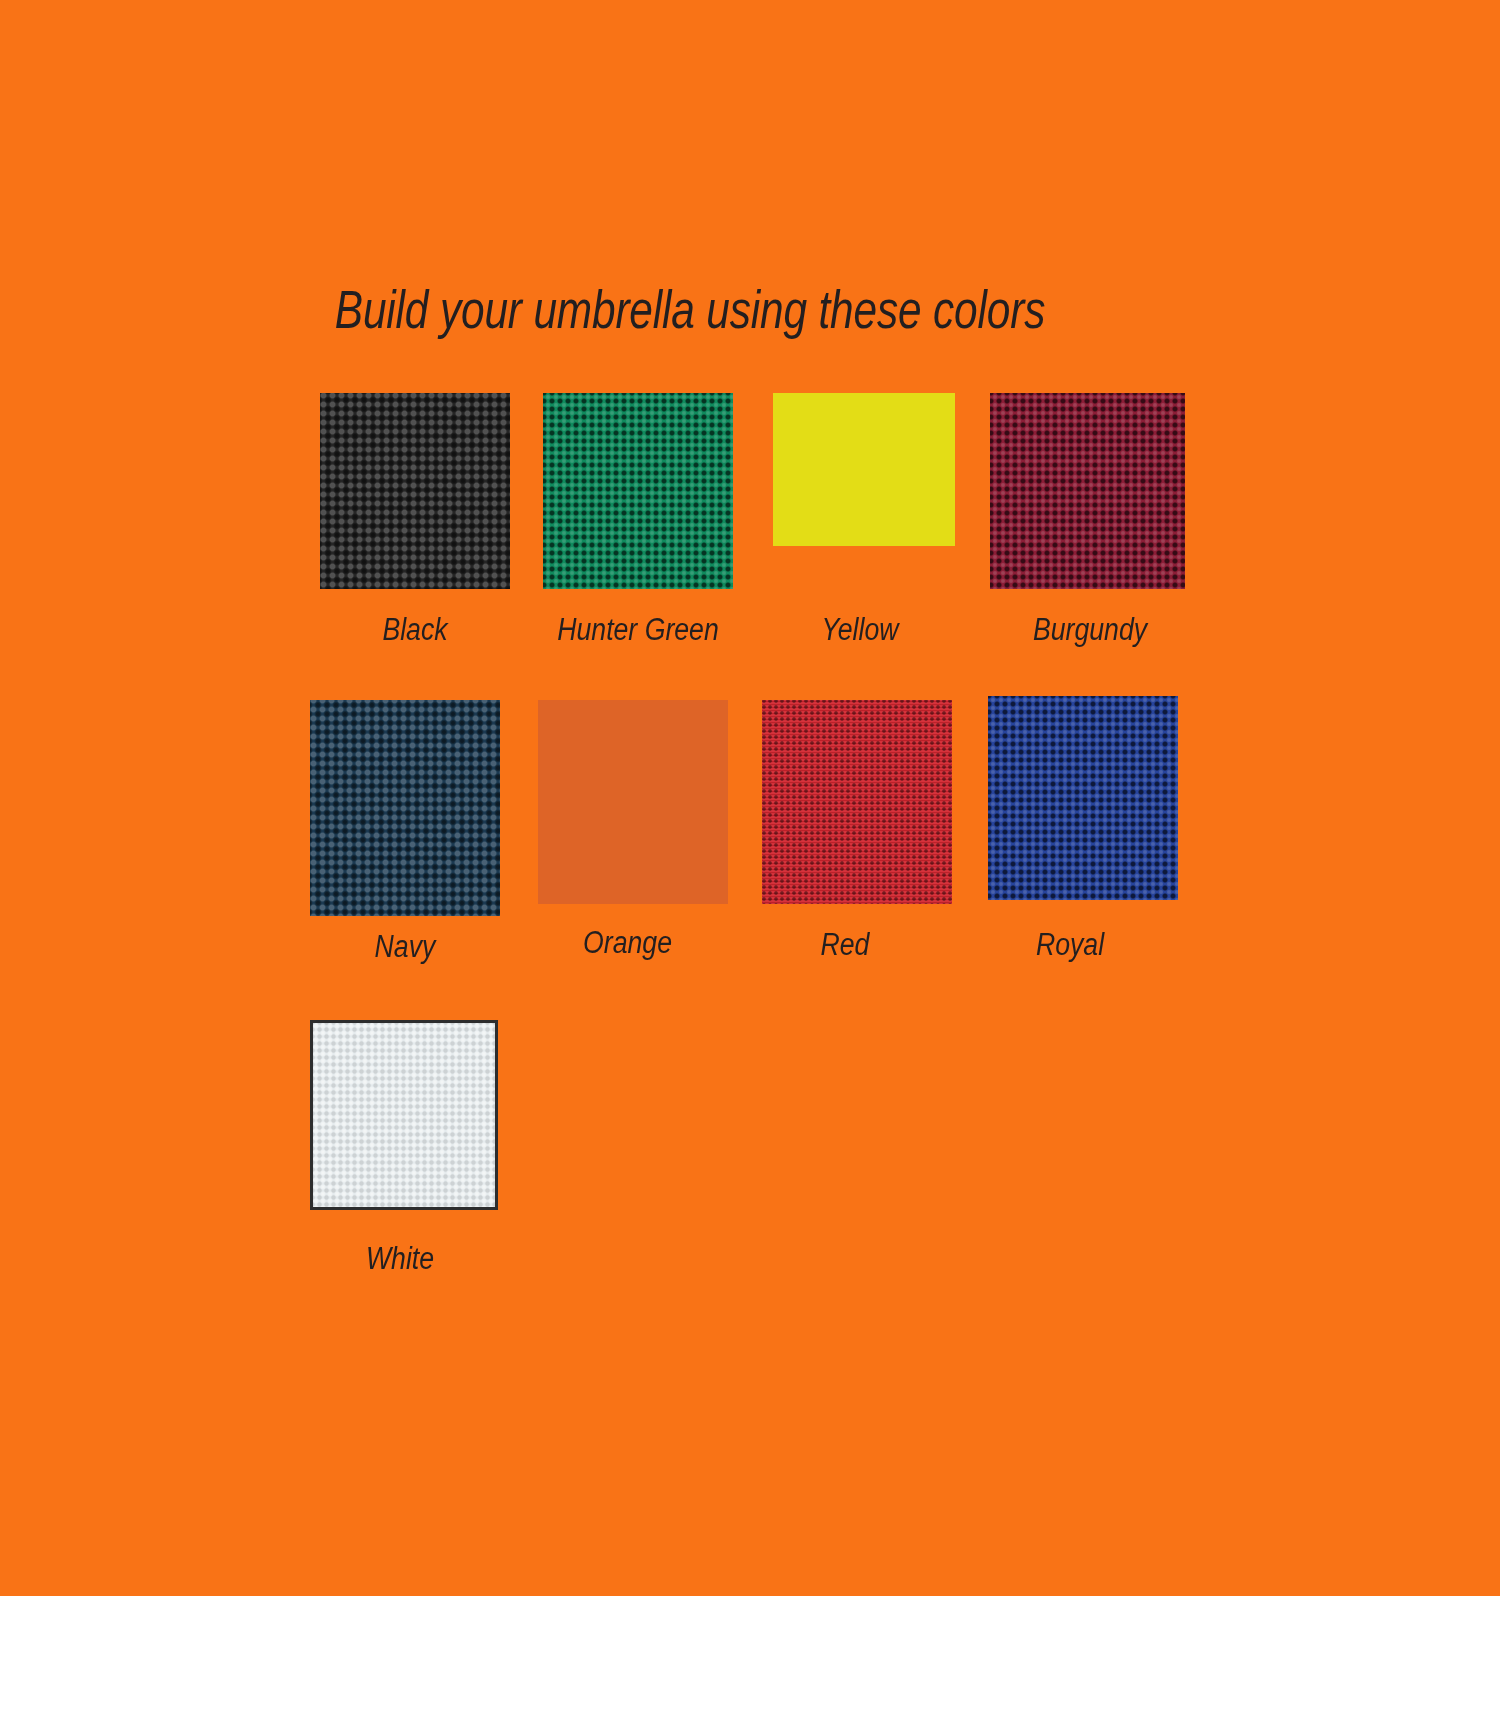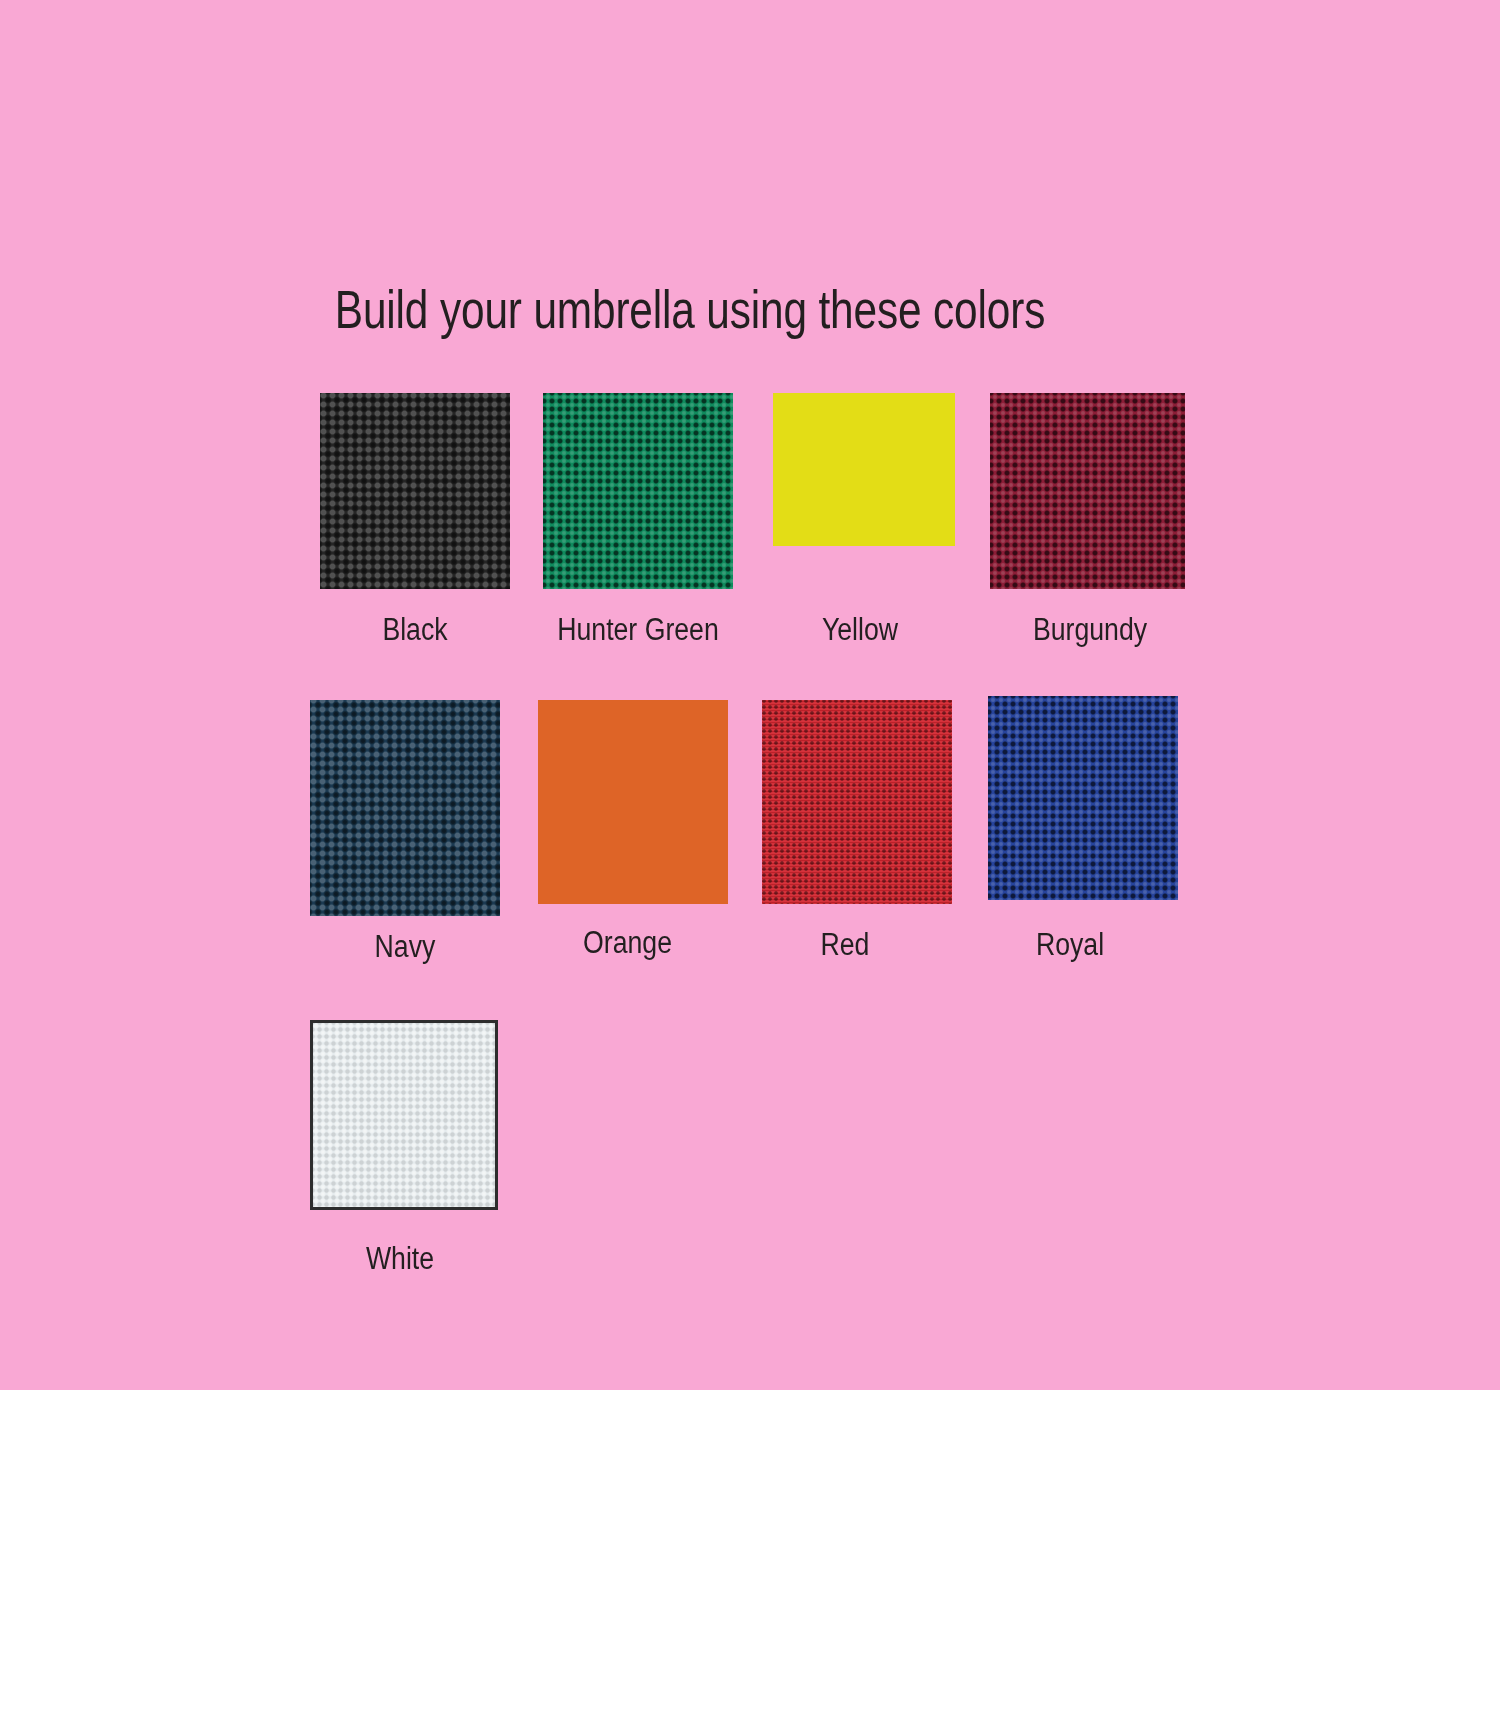--- a/index.html
+++ b/index.html
@@ -12,22 +12,23 @@
     height: 1714px;
     position: relative;
     font-family: "Liberation Sans", sans-serif;
     overflow: hidden;
   }
 
   #page {
     position: absolute;
     left: 0; top: 0;
     width: 1500px;
-    height: 1390px;
-    background: #f9a8d4;
+    height: 1596px;
+    background: #f97316;
+    font-style: italic;
   }
 
   
   #title {
     position: absolute;
     left: 0;
     top: 282px;
     width: 1380px;
     text-align: center;
     font-family: "Liberation Sans", sans-serif;

